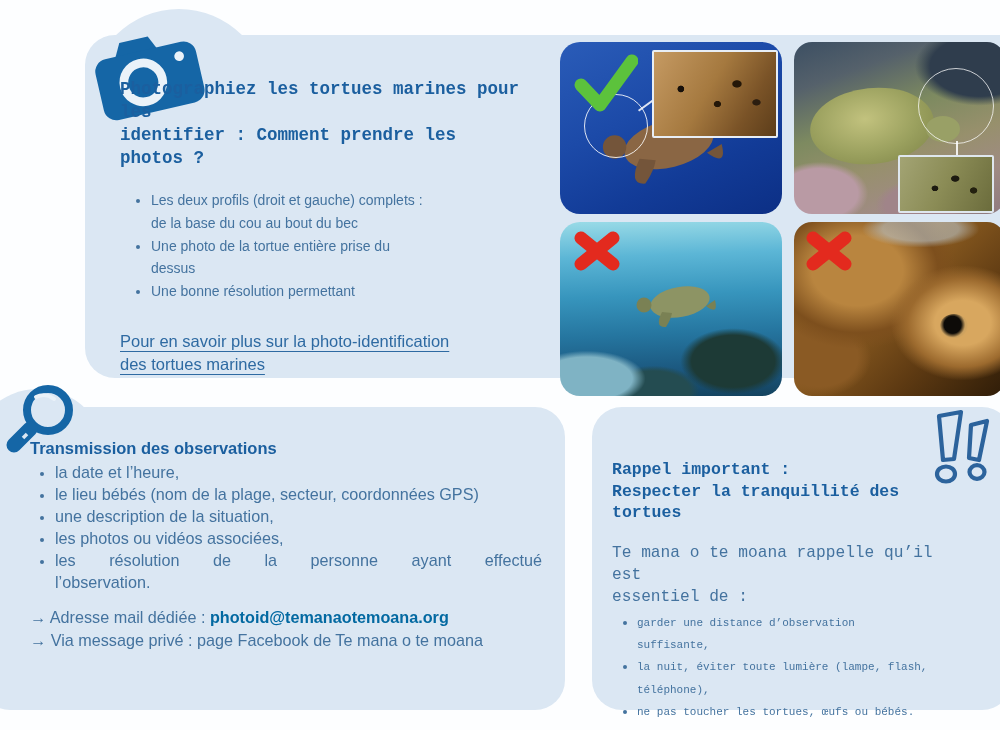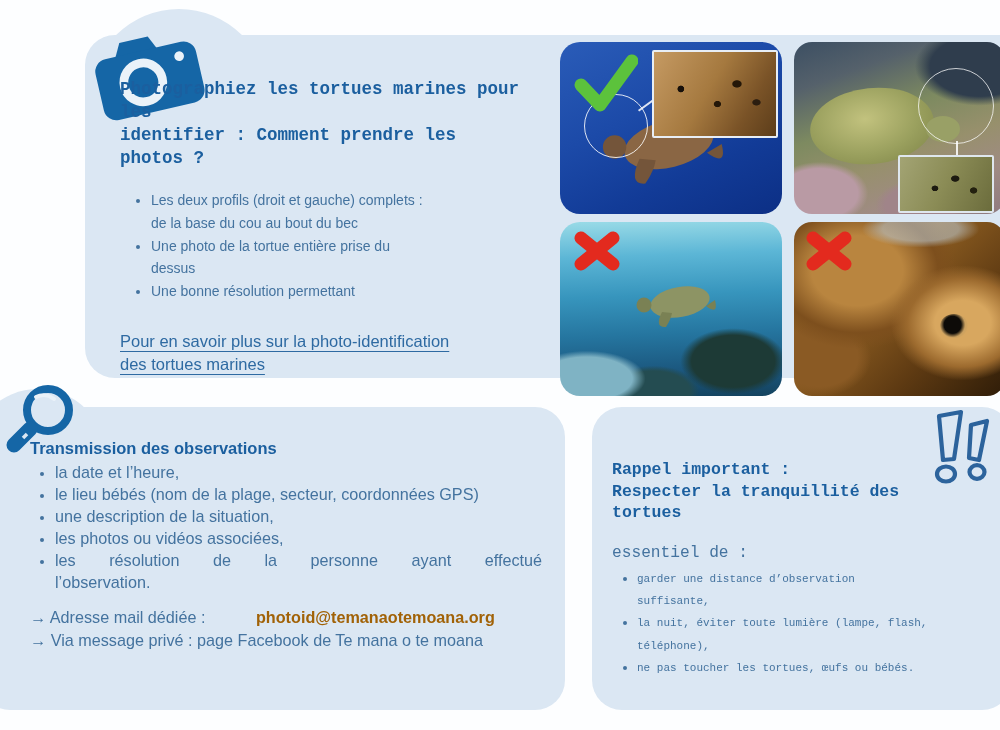--- a/index.html
+++ b/index.html
@@ -77,21 +77,21 @@
   .turtle{position:absolute;}
   
   .tc-text{position:absolute;left:30px;top:437px;width:512px;z-index:4;color:#44739f;}
   .tc-h{font-size:16.5px;font-weight:bold;color:#1b5f9f;line-height:22px;margin:0 0 2px;}
   .tc-intro{font-size:16.2px;line-height:21.6px;}
   .stretch{text-align:justify;text-align-last:justify;}
   .tc-list{margin:1px 0 0;padding-left:25px;}
   .tc-list li{font-size:16.2px;line-height:22px;}
   .tc-list li::marker{color:#44739f;font-size:13px;}
   .contact{margin-top:13px;font-size:16.2px;line-height:23px;}
-  .contact b{color:#a16207;margin-left:46px;}
+  .contact b{color:#0369a1;}
   
   .rc-text{position:absolute;left:612px;top:459px;width:350px;z-index:4;color:#44739f;font-family:Liberation Mono, monospace;}
   .rc-h{font-size:16.5px;font-weight:bold;color:#1b5f9f;line-height:21.5px;margin:0;}
   .rc-intro{margin-top:18px;font-size:16.2px;line-height:22px;}
   .rc-list{margin:4px 0 0;padding-left:25px;}
   .rc-list li{font-size:11px;line-height:22.4px;}
   .rc-list li::marker{color:#44739f;font-size:13px;}
 </style>
 </head>
 <body>
@@ -222,20 +222,21 @@
     <div>→ Via message privé : page Facebook de Te mana o te moana</div>
   </div>
 </div>
 
 <div class="rc-text">
   <h2 class="rc-h">
     <span class="ln">Rappel important :</span>
     <span class="ln">Respecter la tranquillité des tortues</span>
   </h2>
   <div class="rc-intro">
+    <span class="ln">Te mana o te moana rappelle qu’il est</span>
     <span class="ln">essentiel de :</span>
   </div>
   <ul class="rc-list">
     <li>
       <span class="ln">garder une distance d’observation</span>
       <span class="ln">suffisante,</span>
     </li>
     <li>
       <span class="ln">la nuit, éviter toute lumière (lampe, flash,</span>
       <span class="ln">téléphone),</span>

